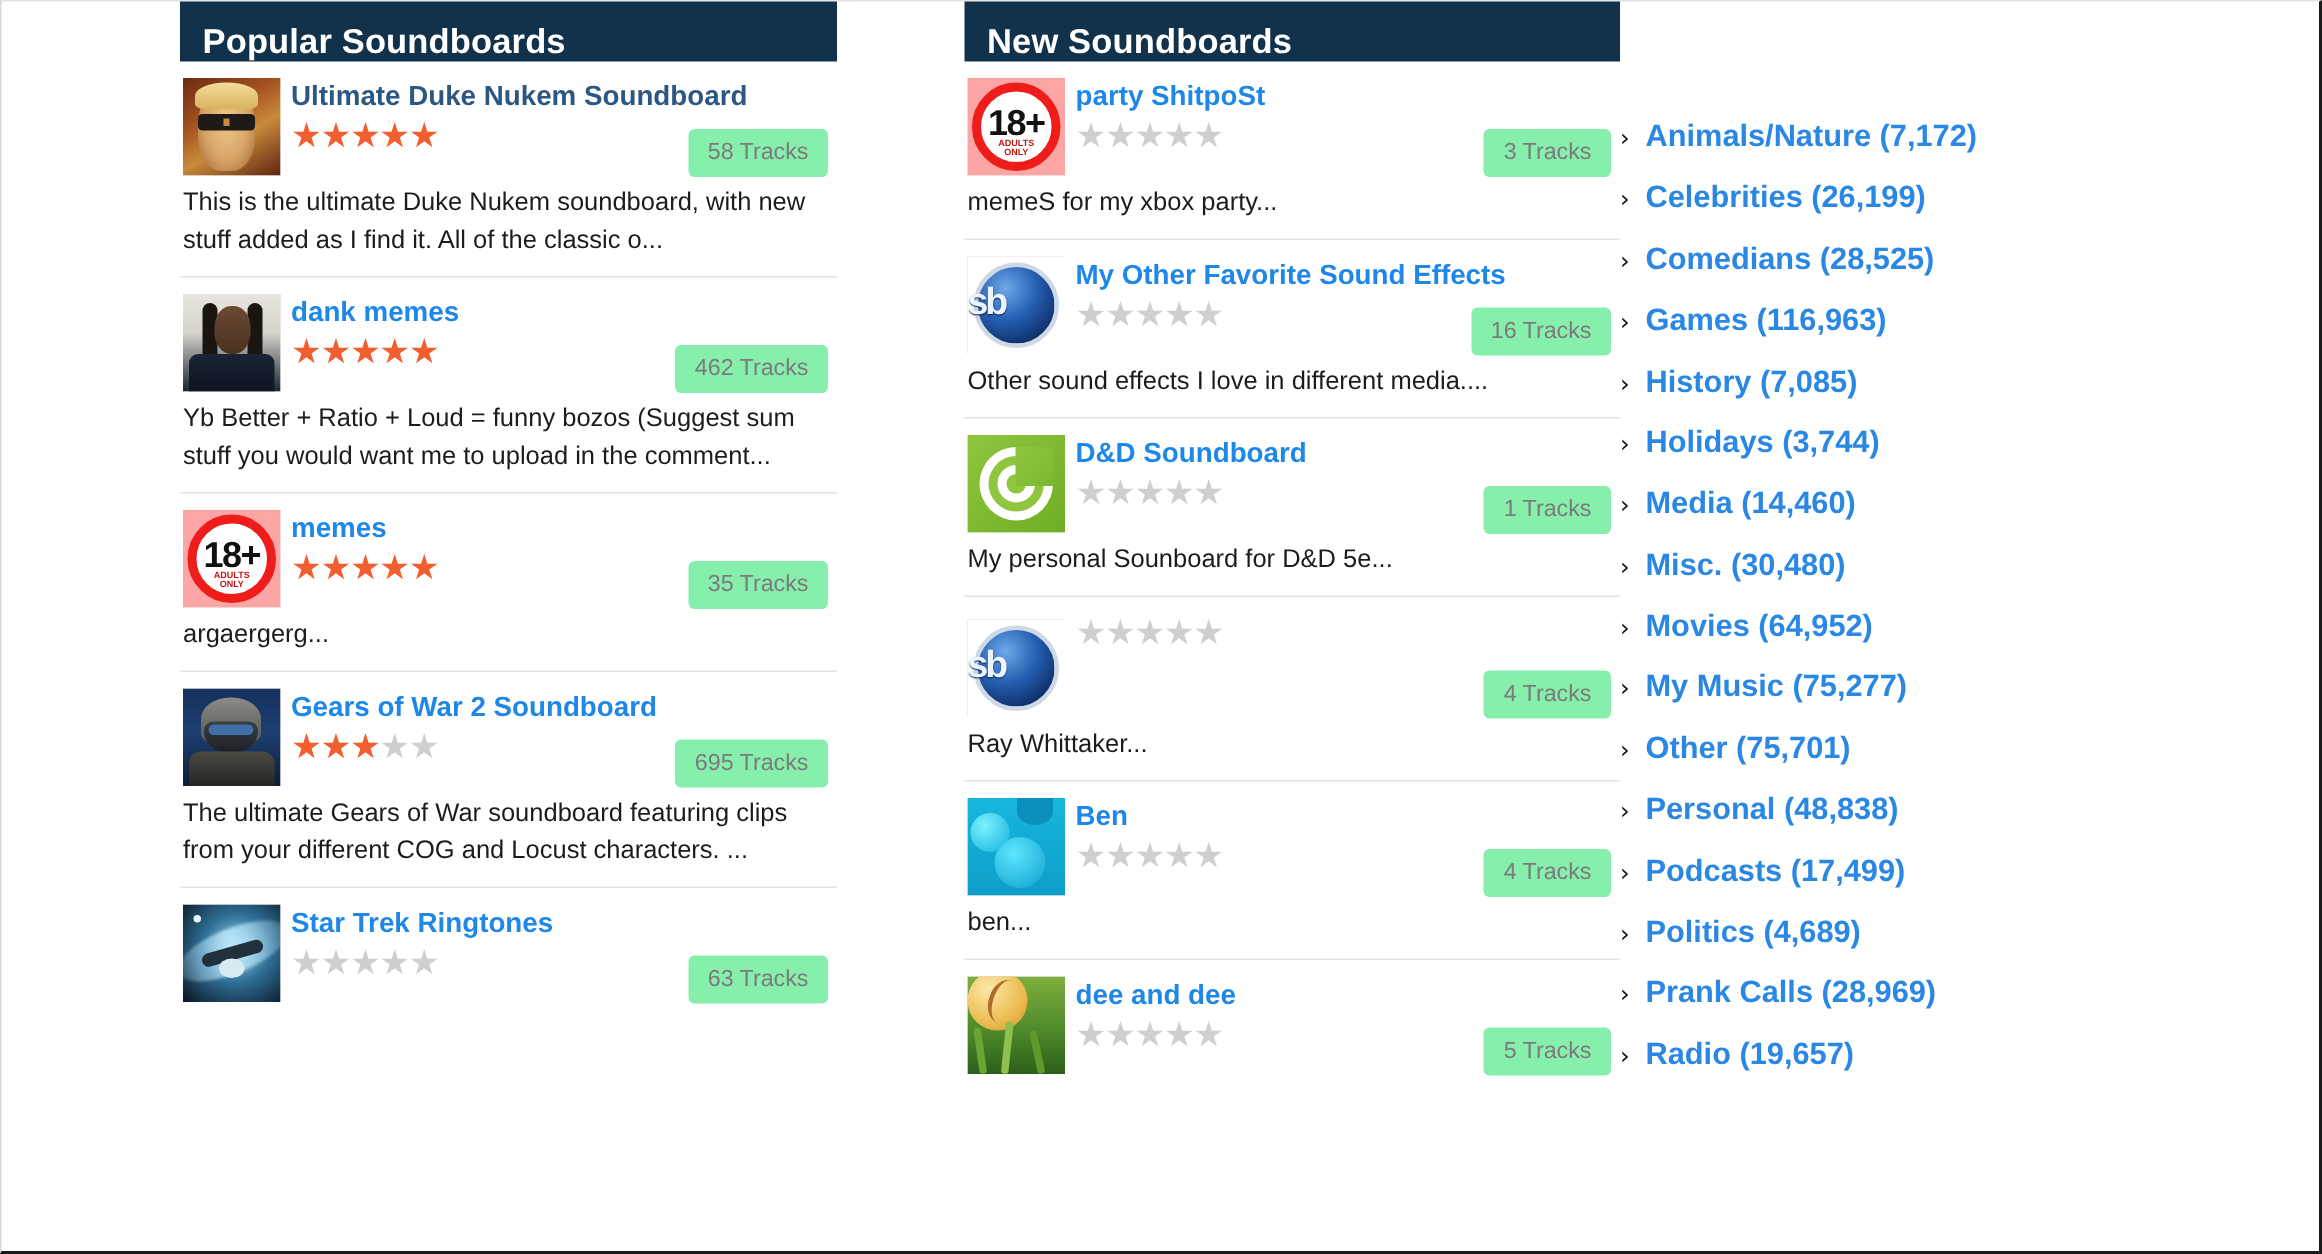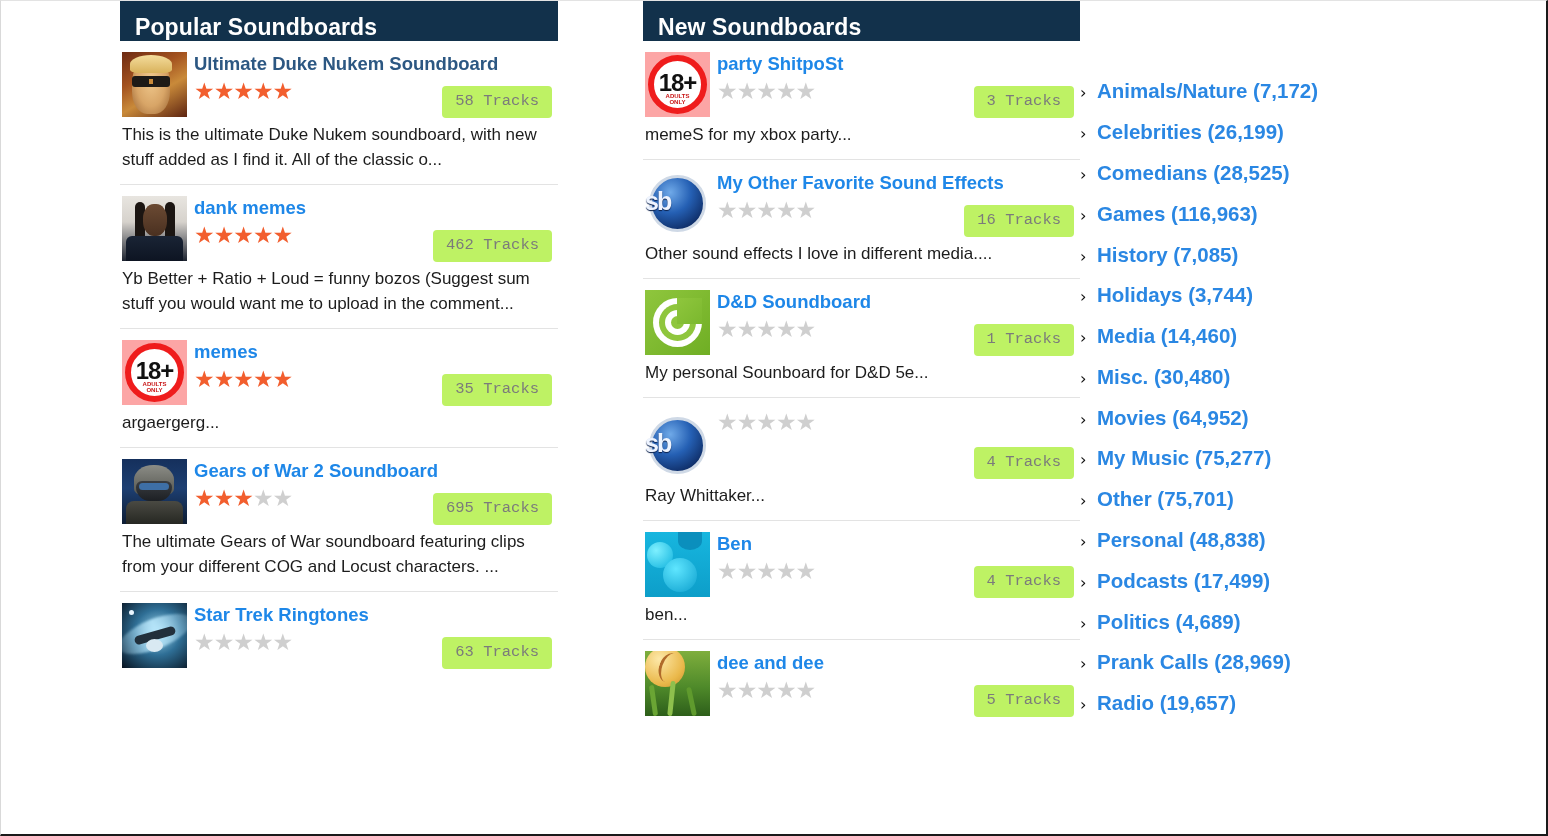--- a/index.html
+++ b/index.html
@@ -80,28 +80,27 @@
     white-space: nowrap;
     font-family: "DejaVu Sans", sans-serif;
   }
   .star-on  { color: #f25e2e; }
   .star-off { color: #cfcfcf; }
 
   .tracks {
     position: absolute;
     right: 6px;
     top: 36px;
-    background: #bef264;
+    background: #86efac;
     color: #7b7b7b;
     font-size: 15.5px;
     line-height: 15.5px;
     padding: 8px 13px;
     border-radius: 4px;
     white-space: nowrap;
-    font-family: Liberation Mono, monospace;
   }
   .desc {
     color: #1c1c1c;
     font-size: 17px;
     font-weight: normal;
     line-height: 25px;
     padding: 6px 6px 12px 2px;
   }
 
   

